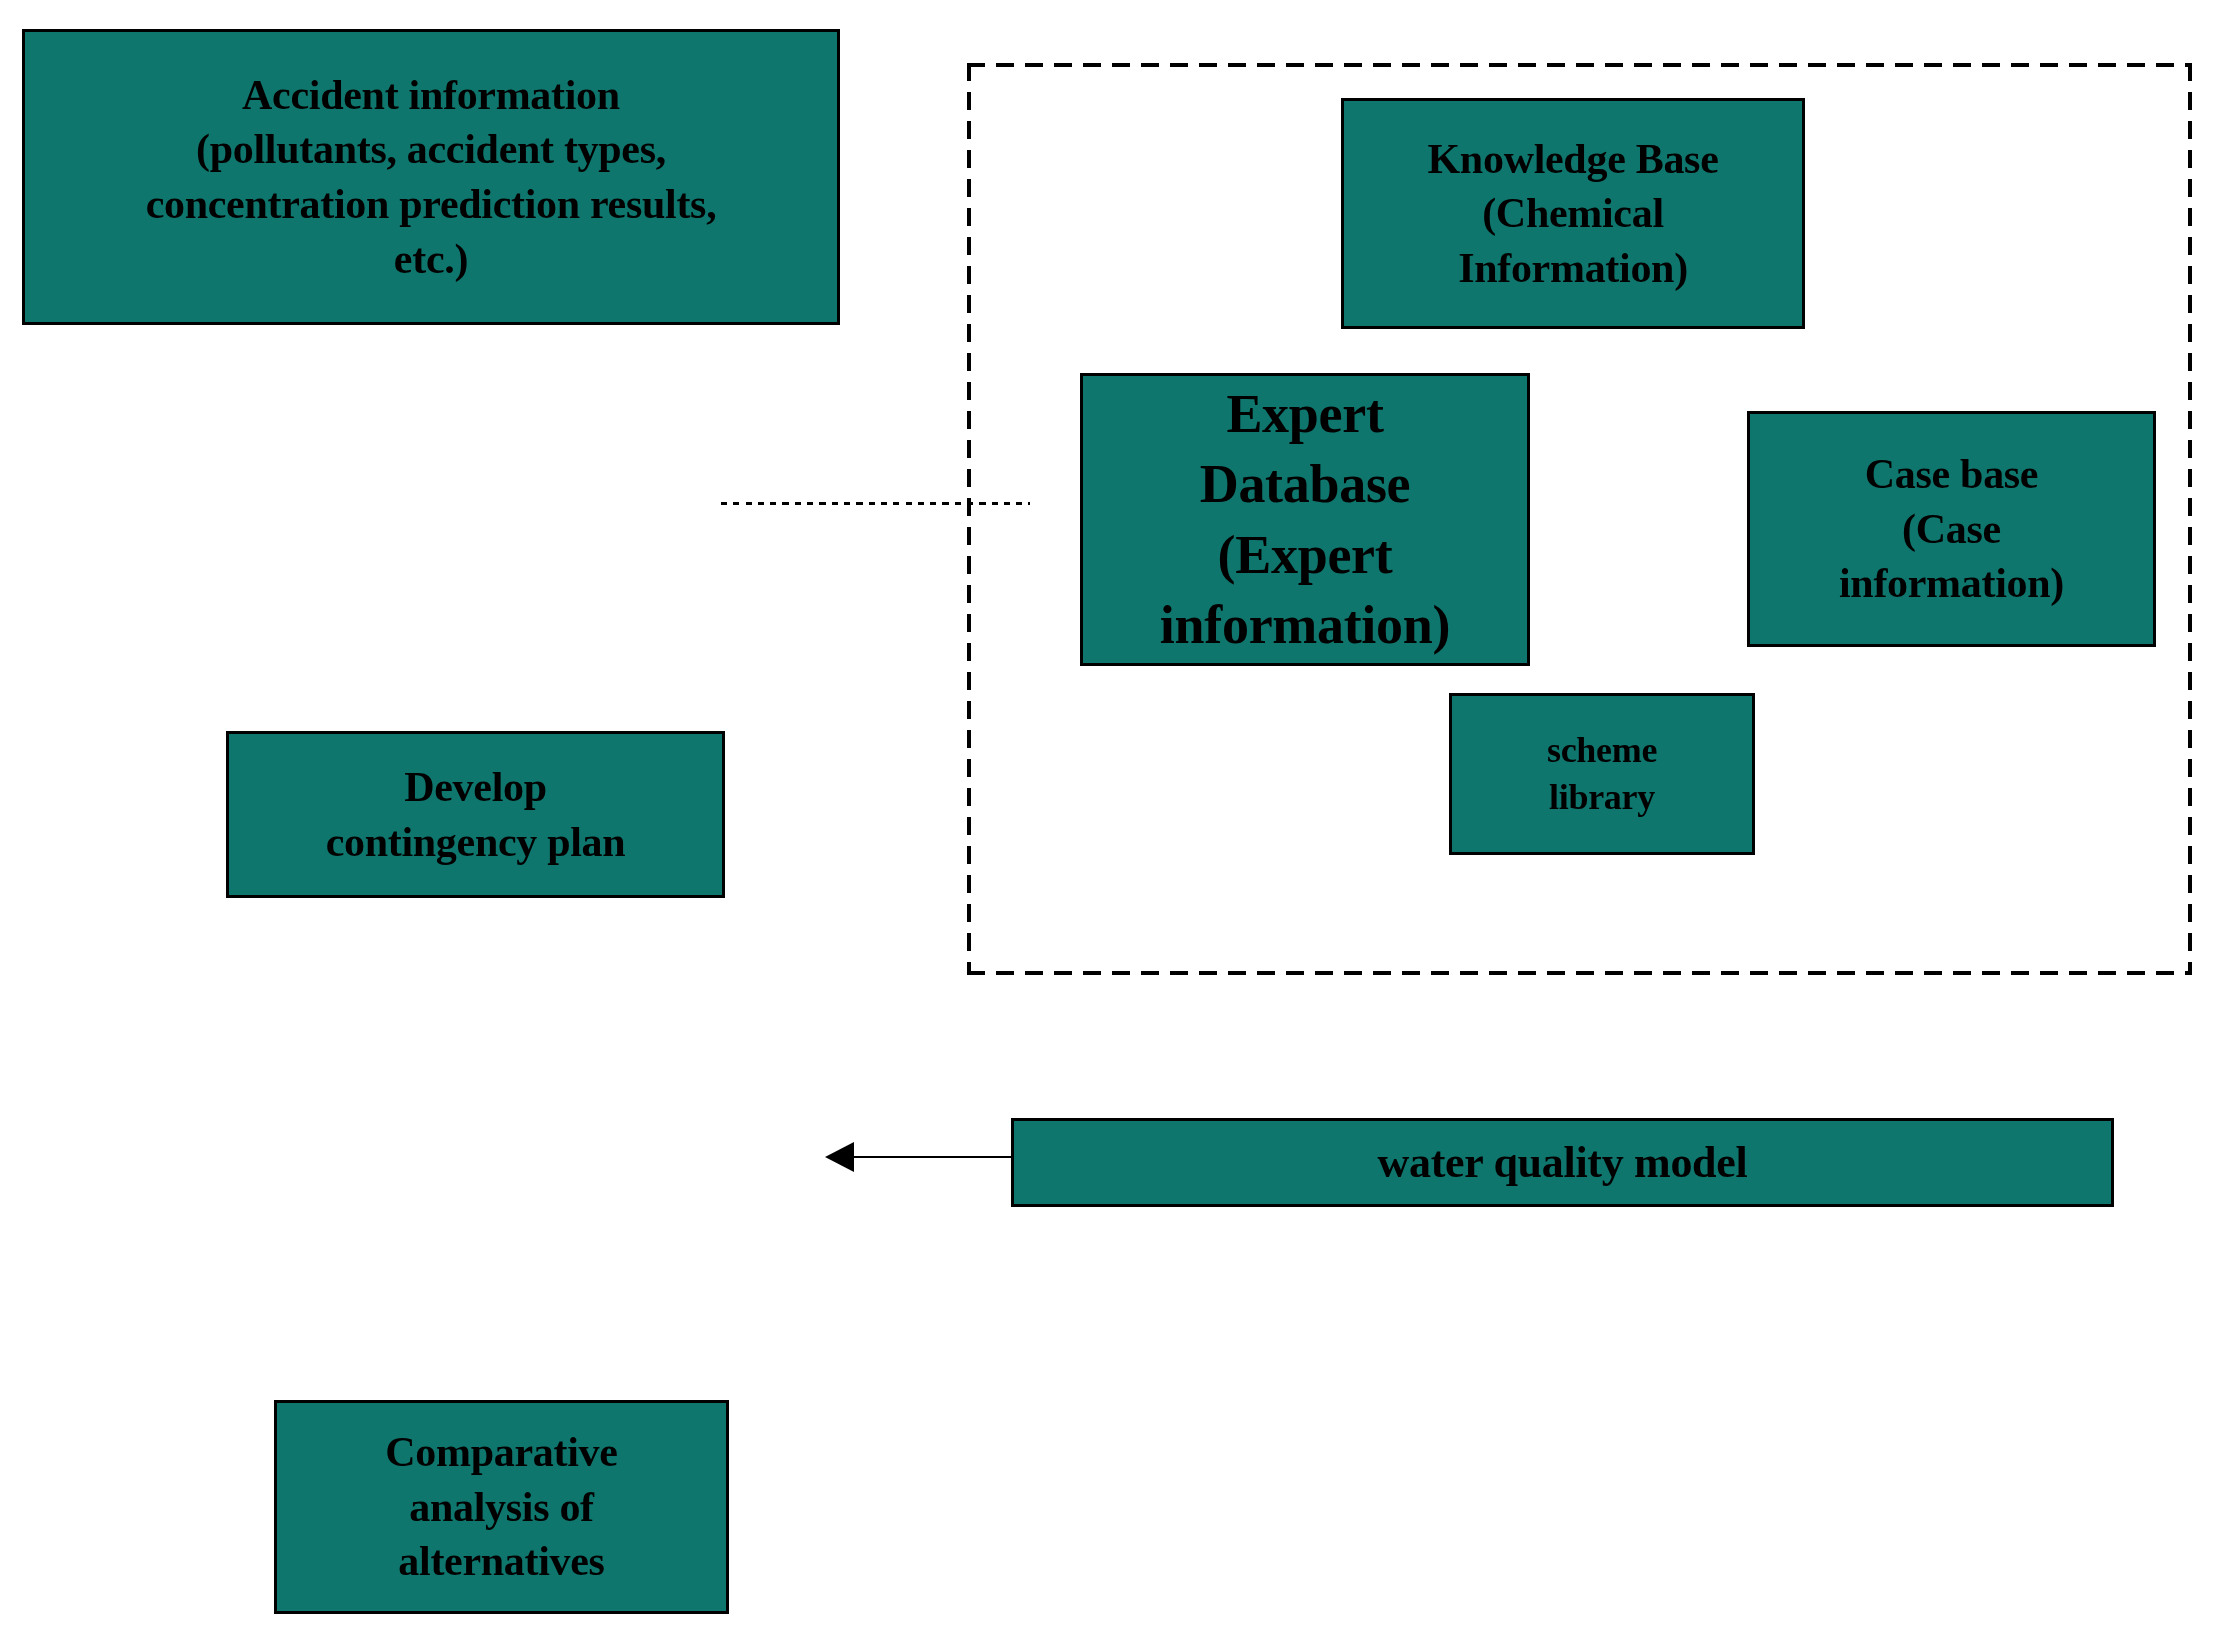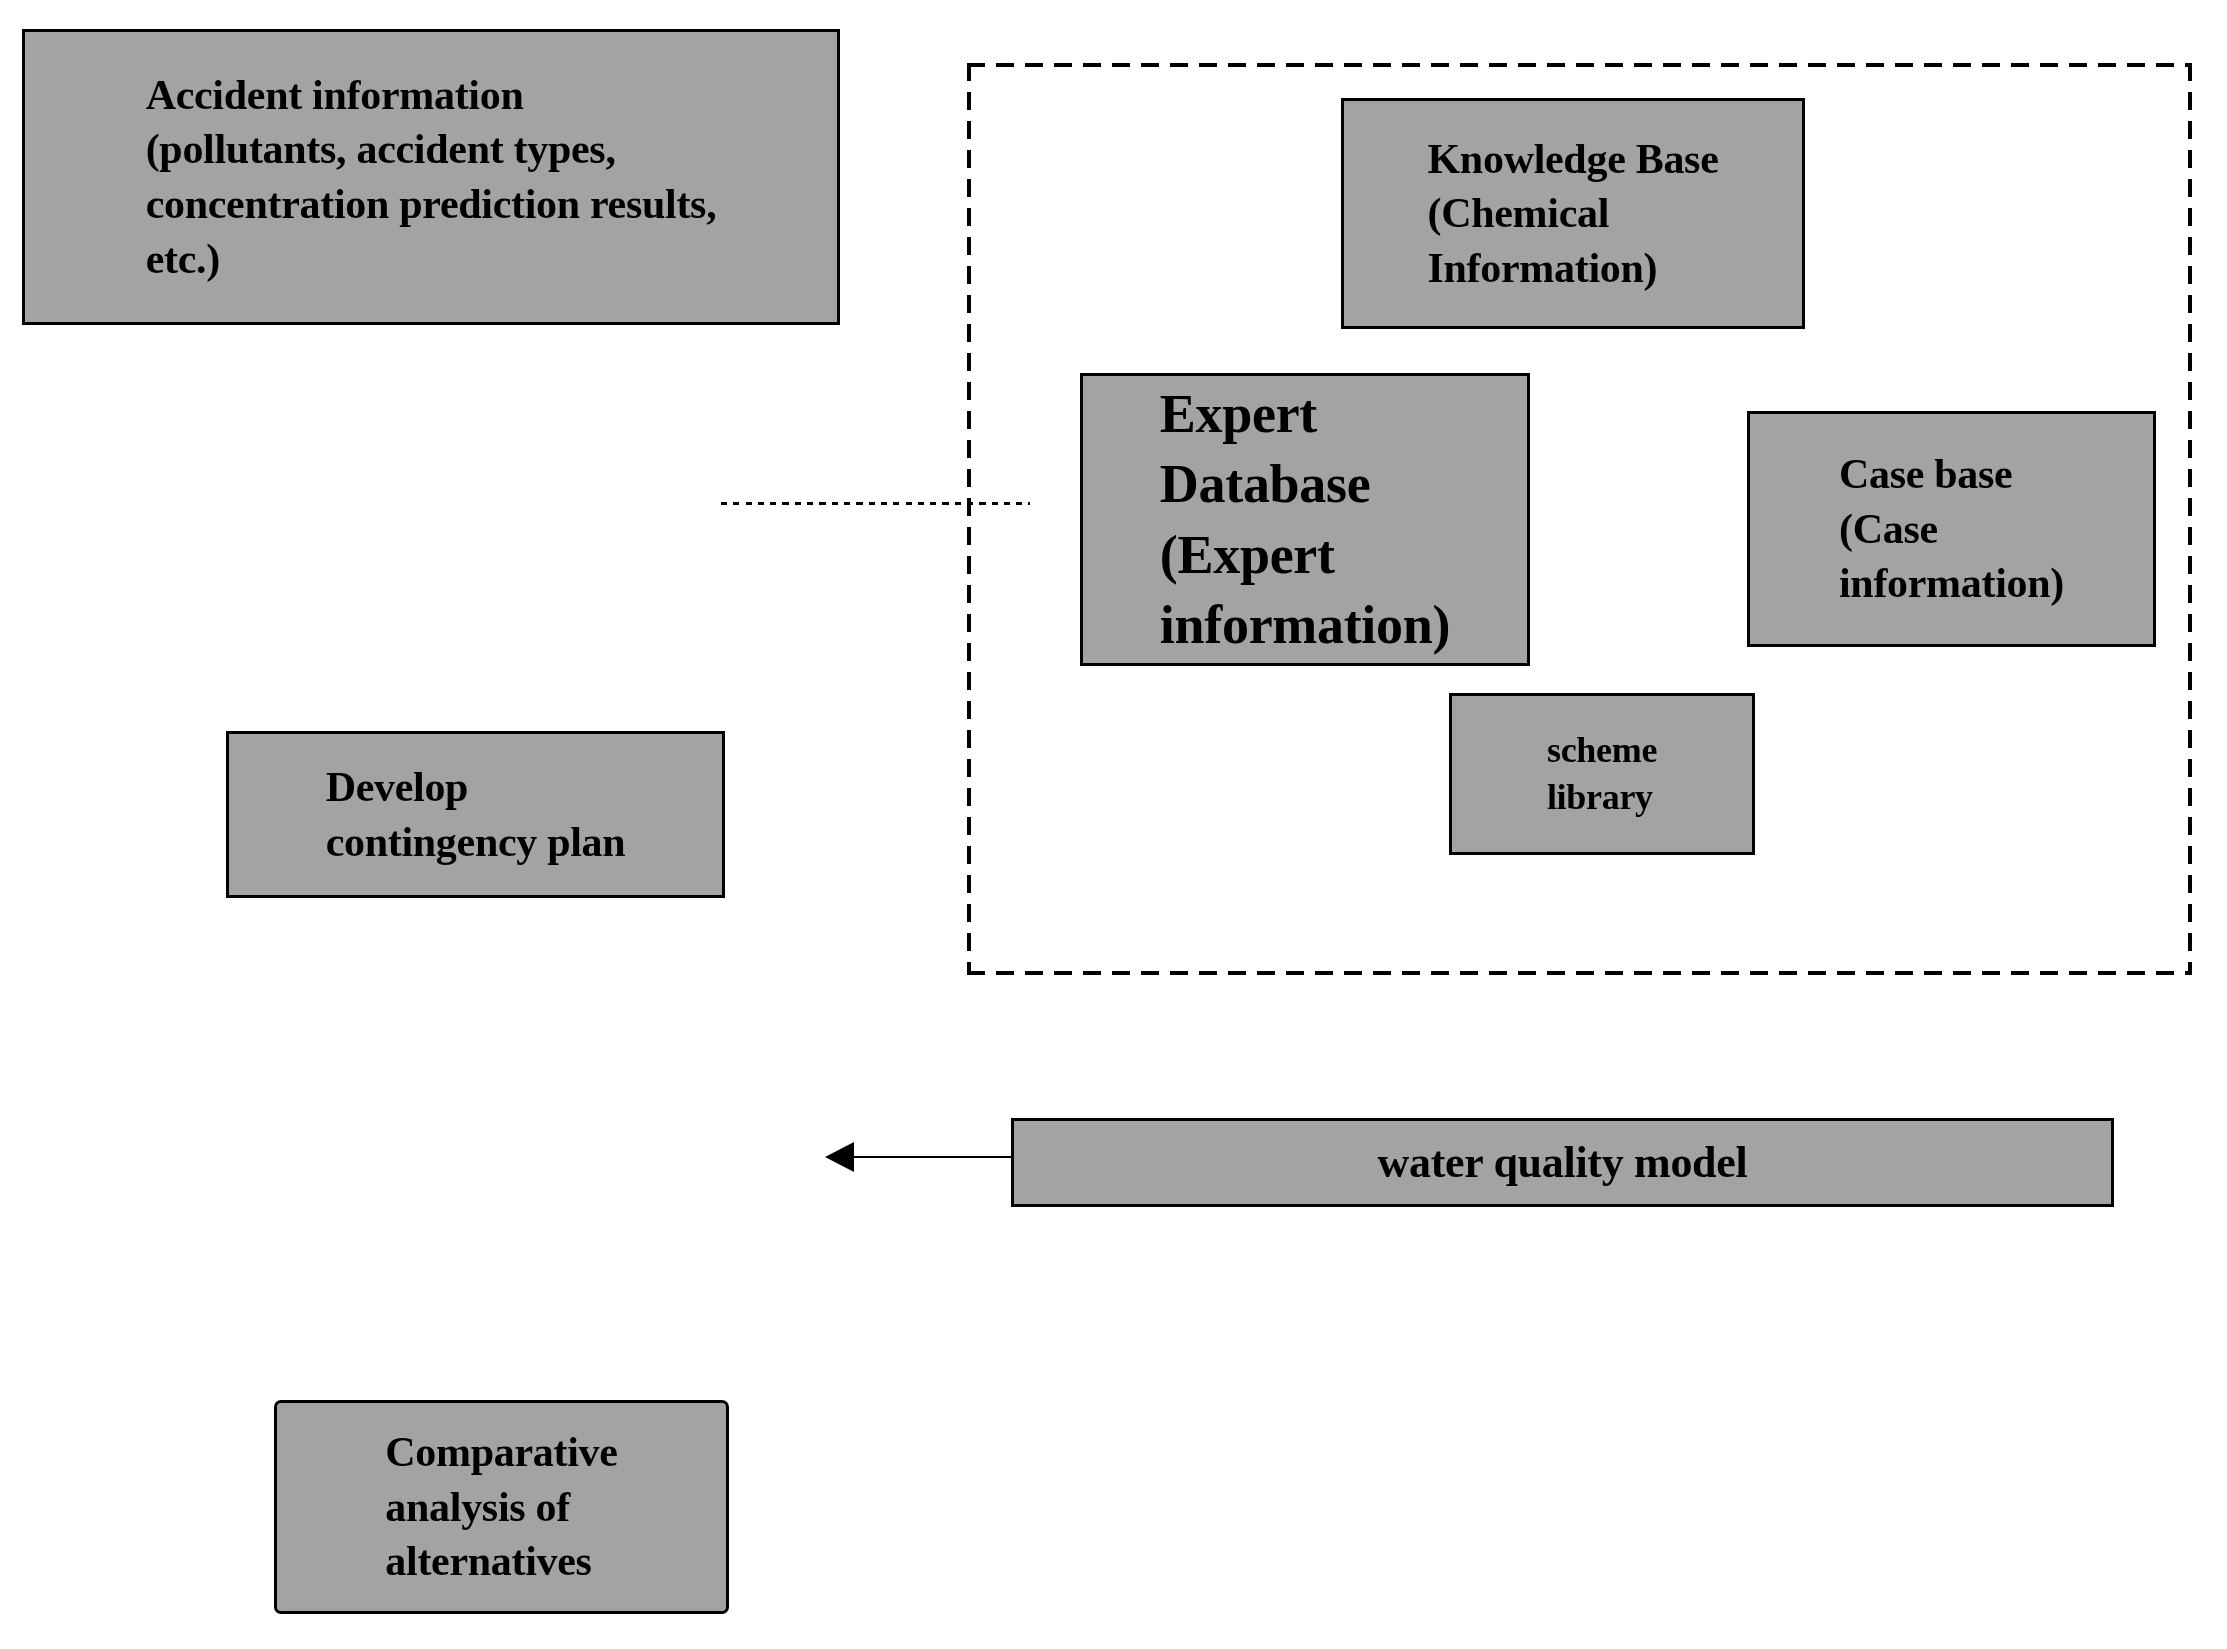--- a/index.html
+++ b/index.html
@@ -17,26 +17,26 @@
     width: 2227px;
     height: 1650px;
     background: #ffffff;
     overflow: hidden;
   }
 
   
   .node {
     position: absolute;
     box-sizing: border-box;
-    background: #a3a3a3;
+    background: #0f766e;
     border: 3.4px solid #000000;
     display: flex;
     align-items: center;
     justify-content: center;
-    text-align: left;
+    text-align: center;
     font-weight: bold;
     line-height: 1.30;
     letter-spacing: -0.3px;
     white-space: pre-line;
     padding: 2.7px 6.8px;
     z-index: 3;
   }
 
   
   .group-frame {
@@ -119,21 +119,21 @@
   <div class="node" id="node-0" style="left: 22px; top: 29px; width: 818px; height: 296px; font-size: 42px;">Accident information
 (pollutants, accident types,
 concentration prediction results,
 etc.)</div>
 
 
   <div class="node" id="node-2" style="left: 226px; top: 731px; width: 499px; height: 167px; font-size: 42px;">Develop
 contingency plan</div>
 
 
-  <div class="node" id="node-4" style="left: 274px; top: 1400px; width: 455px; height: 214px; font-size: 42px; border-radius: 7px;">Comparative
+  <div class="node" id="node-4" style="left: 274px; top: 1400px; width: 455px; height: 214px; font-size: 42px;">Comparative
 analysis of
 alternatives</div>
 
   <div class="node" id="node-5" style="left: 1341px; top: 98px; width: 464px; height: 231px; font-size: 42px;">Knowledge Base
 (Chemical
 Information)</div>
 
   <div class="node" id="node-6" style="left: 1080px; top: 373px; width: 450px; height: 293px; font-size: 54px;">Expert
 Database
 (Expert

